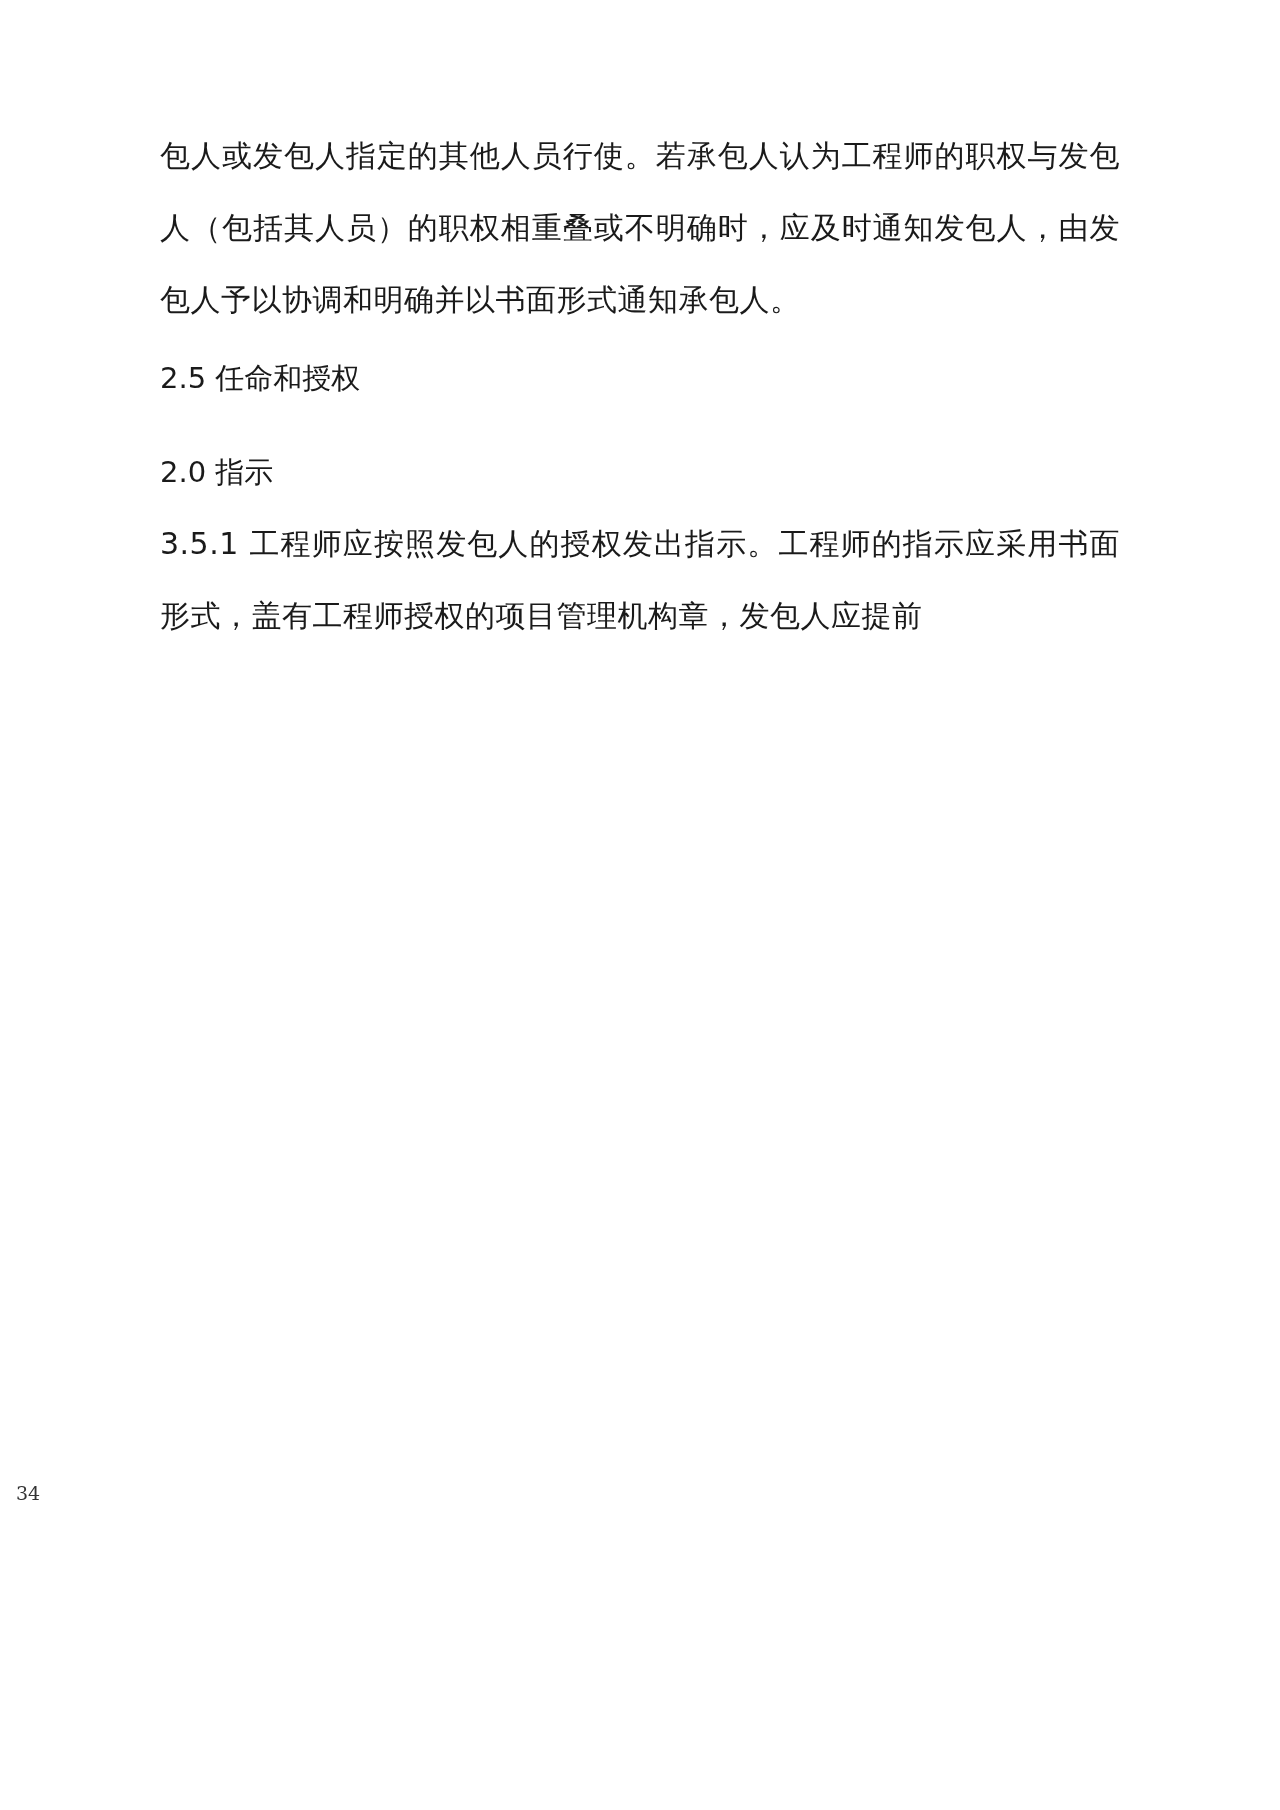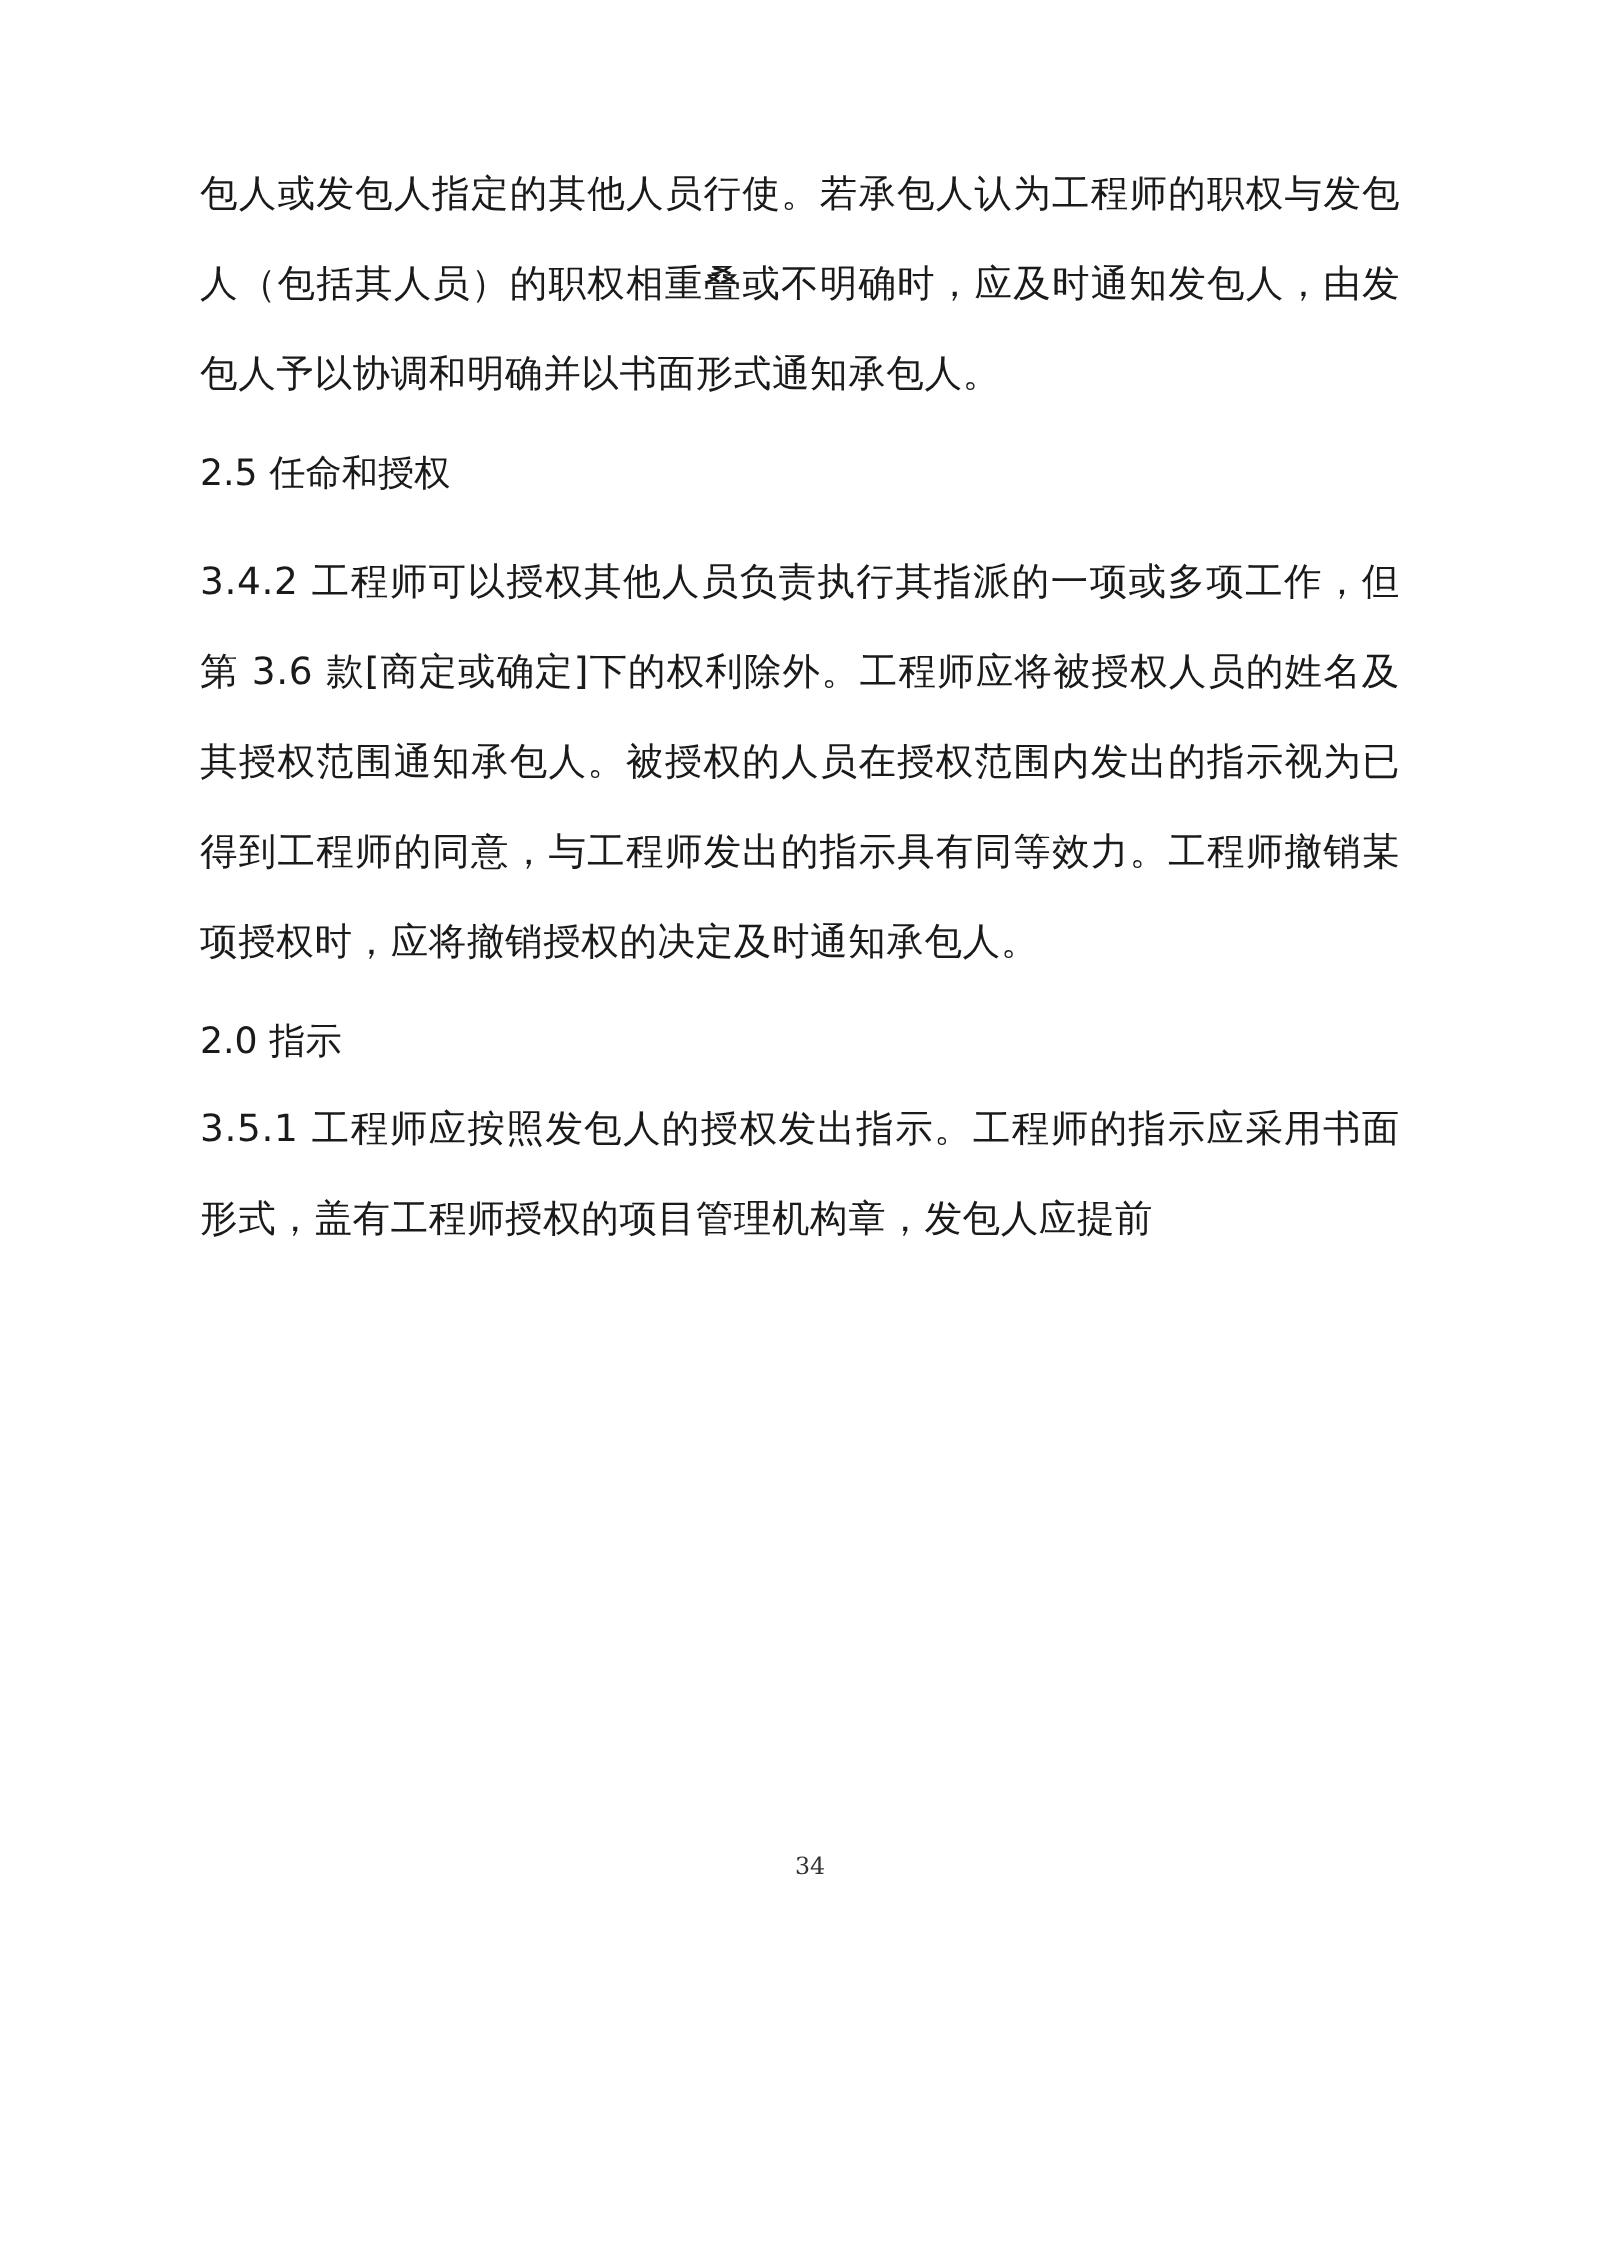--- a/index.html
+++ b/index.html
@@ -43,42 +43,40 @@
     color: #1a1a1a;
     font-weight: normal;
   }
   .gap-sm { height: 6px; }
   .gap-md { height: 16px; }
   .page-number {
     position: absolute;
     left: 16px;
     right: 0;
     top: 1482px;
-    text-align: center;
     font-size: 19px;
     color: #333333;
     font-family: "DejaVu Serif", "Liberation Serif", serif;
   }
 </style>
 </head>
 <body>
 
 <div class="page">
   <div class="content">
 
     <p class="para">包人或发包人指定的其他人员行使。若承包人认为工程师的职权与发包人（包括其人员）的职权相重叠或不明确时，应及时通知发包人，由发包人予以协调和明确并以书面形式通知承包人。</p>
 
     <div class="gap-sm"></div>
 
     <h2 class="heading">2.5  任命和授权</h2>
 
 
     <div class="gap-md"></div>
 
-    <p class="para">3.4.2  工程师可以授权其他人员负责执行其指派的一项或多项工作，但第 3.6 款[商定或确定]下的权利除外。工程师应将被授权人员的姓名及其授权范围通知承包人。被授权的人员在授权范围内发出的指示视为已得到工程师的同意，与工程师发出的指示具有同等效力。工程师撤销某项授权时，应将撤销授权的决定及时通知承包人。</p>
 
     <div class="gap-sm"></div>
 
     <h2 class="heading">2.0  指示</h2>
 
     <p class="para">3.5.1  工程师应按照发包人的授权发出指示。工程师的指示应采用书面形式，盖有工程师授权的项目管理机构章，发包人应提前</p>
 
   </div>
 </div>
 

